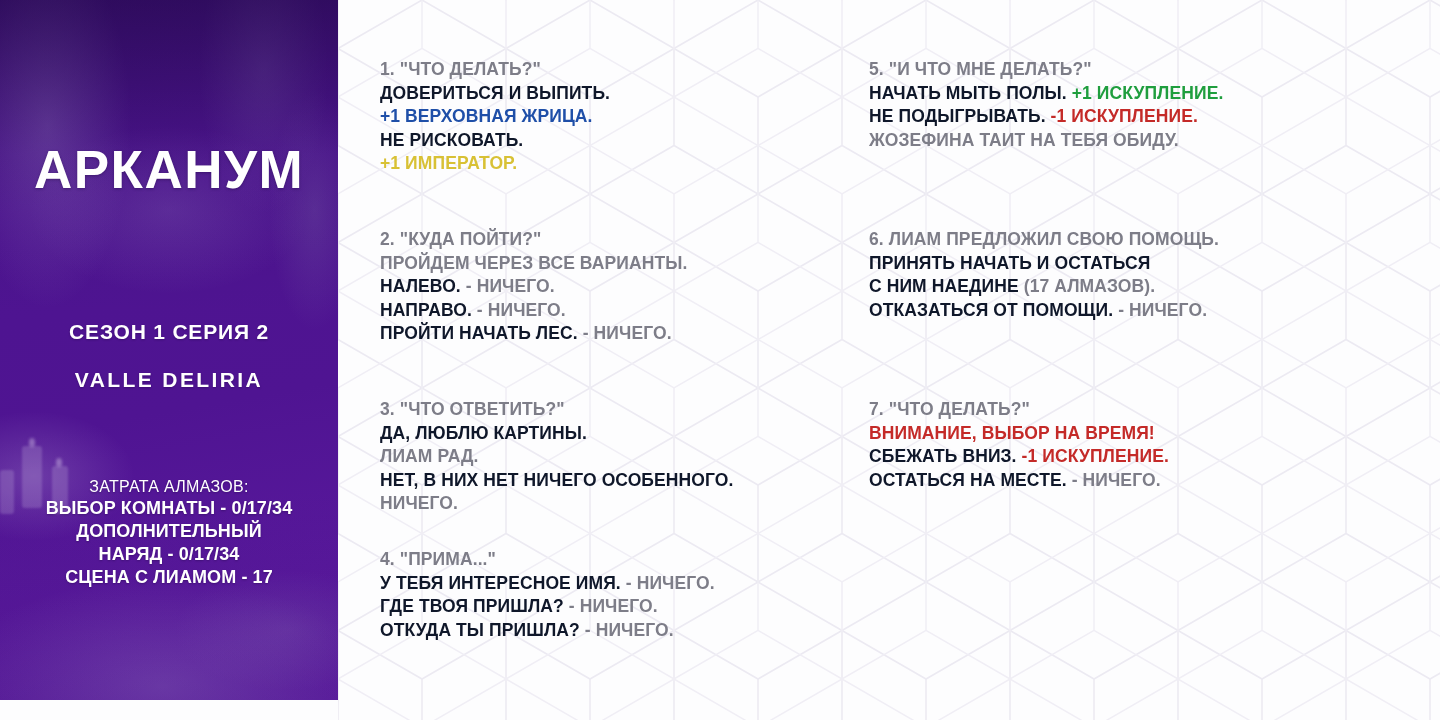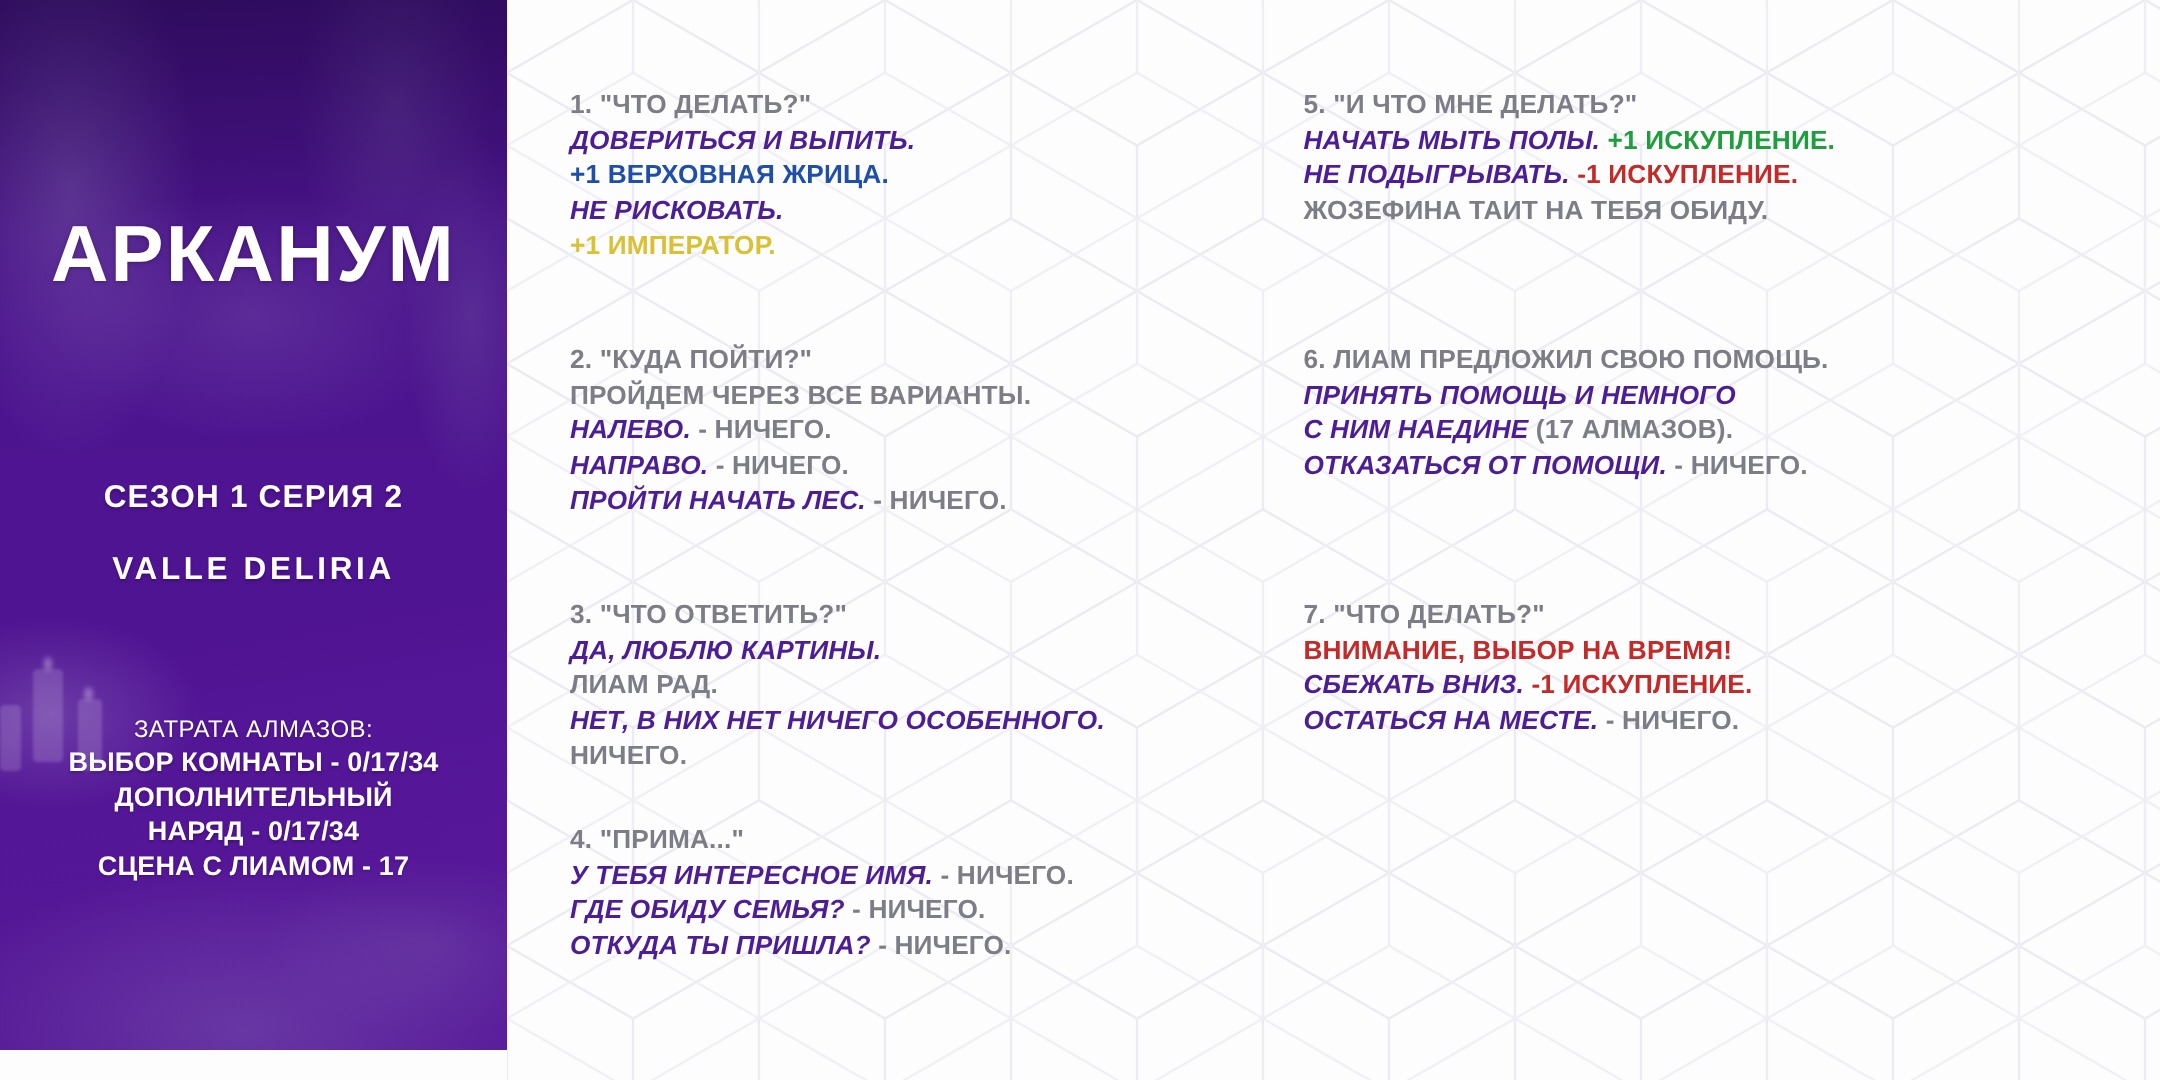--- a/index.html
+++ b/index.html
@@ -142,21 +142,21 @@
 
   .qblock { position:absolute; left:0; }
   .qline {
     font-size:17.5px;
     font-weight:bold;
     line-height:23.5px;
     letter-spacing:.1px;
     white-space:nowrap;
   }
   .c-head    { color:#7d7d88; }
-  .c-choice  { color:#4c1d95;font-style:italic; }
+  .c-choice  { color:#0f172a; }
   .c-neutral { color:#7d7d88; }
   .c-blue    { color:#1f4fa8; }
   .c-gold    { color:#d8c135; }
   .c-green   { color:#1f9e3e; }
   .c-red     { color:#c42a28;text-align:center; }
 </style>
 </head>
 <body>
 
 <div class="page">
@@ -239,34 +239,34 @@
           <div class="qblock" style="top: 398px;">
             <div class="qline"><span class="c-head">3. "ЧТО ОТВЕТИТЬ?"</span></div>
             <div class="qline"><span class="c-choice">ДА, ЛЮБЛЮ КАРТИНЫ.</span></div>
             <div class="qline"><span class="c-neutral">ЛИАМ РАД.</span></div>
             <div class="qline"><span class="c-choice">НЕТ, В НИХ НЕТ НИЧЕГО ОСОБЕННОГО.</span></div>
             <div class="qline"><span class="c-neutral">НИЧЕГО.</span></div>
           </div>
           <div class="qblock" style="top: 548px;">
             <div class="qline"><span class="c-head">4. "ПРИМА..."</span></div>
             <div class="qline"><span class="c-choice">У ТЕБЯ ИНТЕРЕСНОЕ ИМЯ.</span><span class="c-neutral"> - НИЧЕГО.</span></div>
-            <div class="qline"><span class="c-choice">ГДЕ ОБИДУ СЕМЬЯ?</span><span class="c-neutral"> - НИЧЕГО.</span></div>
+            <div class="qline"><span class="c-choice">ГДЕ ТВОЯ ПРИШЛА?</span><span class="c-neutral"> - НИЧЕГО.</span></div>
             <div class="qline"><span class="c-choice">ОТКУДА ТЫ ПРИШЛА?</span><span class="c-neutral"> - НИЧЕГО.</span></div>
           </div>
         </div>
       <div class="col col-right" id="col-right">
           <div class="qblock" style="top: 58px;">
             <div class="qline"><span class="c-head">5. "И ЧТО МНЕ ДЕЛАТЬ?"</span></div>
             <div class="qline"><span class="c-choice">НАЧАТЬ МЫТЬ ПОЛЫ.</span><span class="c-green"> +1 ИСКУПЛЕНИЕ.</span></div>
             <div class="qline"><span class="c-choice">НЕ ПОДЫГРЫВАТЬ.</span><span class="c-red"> -1 ИСКУПЛЕНИЕ.</span></div>
             <div class="qline"><span class="c-neutral">ЖОЗЕФИНА ТАИТ НА ТЕБЯ ОБИДУ.</span></div>
           </div>
           <div class="qblock" style="top: 228px;">
             <div class="qline"><span class="c-head">6. ЛИАМ ПРЕДЛОЖИЛ СВОЮ ПОМОЩЬ.</span></div>
-            <div class="qline"><span class="c-choice">ПРИНЯТЬ ПОМОЩЬ И НЕМНОГО</span></div>
+            <div class="qline"><span class="c-choice">ПРИНЯТЬ НАЧАТЬ И ОСТАТЬСЯ</span></div>
             <div class="qline"><span class="c-choice">С НИМ НАЕДИНЕ</span><span class="c-neutral"> (17 АЛМАЗОВ).</span></div>
             <div class="qline"><span class="c-choice">ОТКАЗАТЬСЯ ОТ ПОМОЩИ.</span><span class="c-neutral"> - НИЧЕГО.</span></div>
           </div>
           <div class="qblock" style="top: 398px;">
             <div class="qline"><span class="c-head">7. "ЧТО ДЕЛАТЬ?"</span></div>
             <div class="qline"><span class="c-red">ВНИМАНИЕ, ВЫБОР НА ВРЕМЯ!</span></div>
             <div class="qline"><span class="c-choice">СБЕЖАТЬ ВНИЗ.</span><span class="c-red"> -1 ИСКУПЛЕНИЕ.</span></div>
             <div class="qline"><span class="c-choice">ОСТАТЬСЯ НА МЕСТЕ.</span><span class="c-neutral"> - НИЧЕГО.</span></div>
           </div>
         </div>

